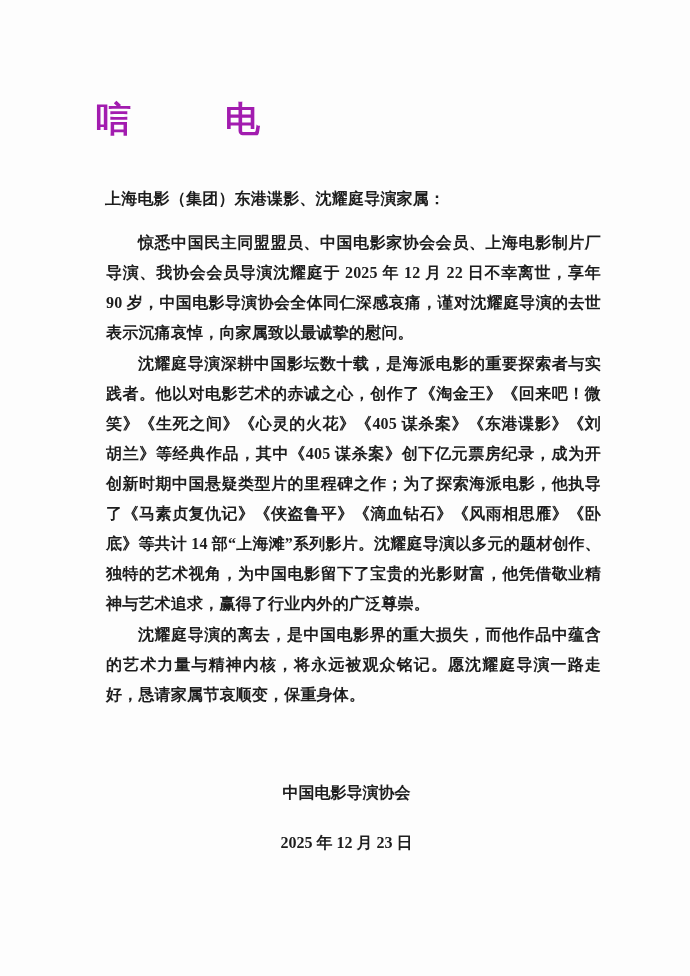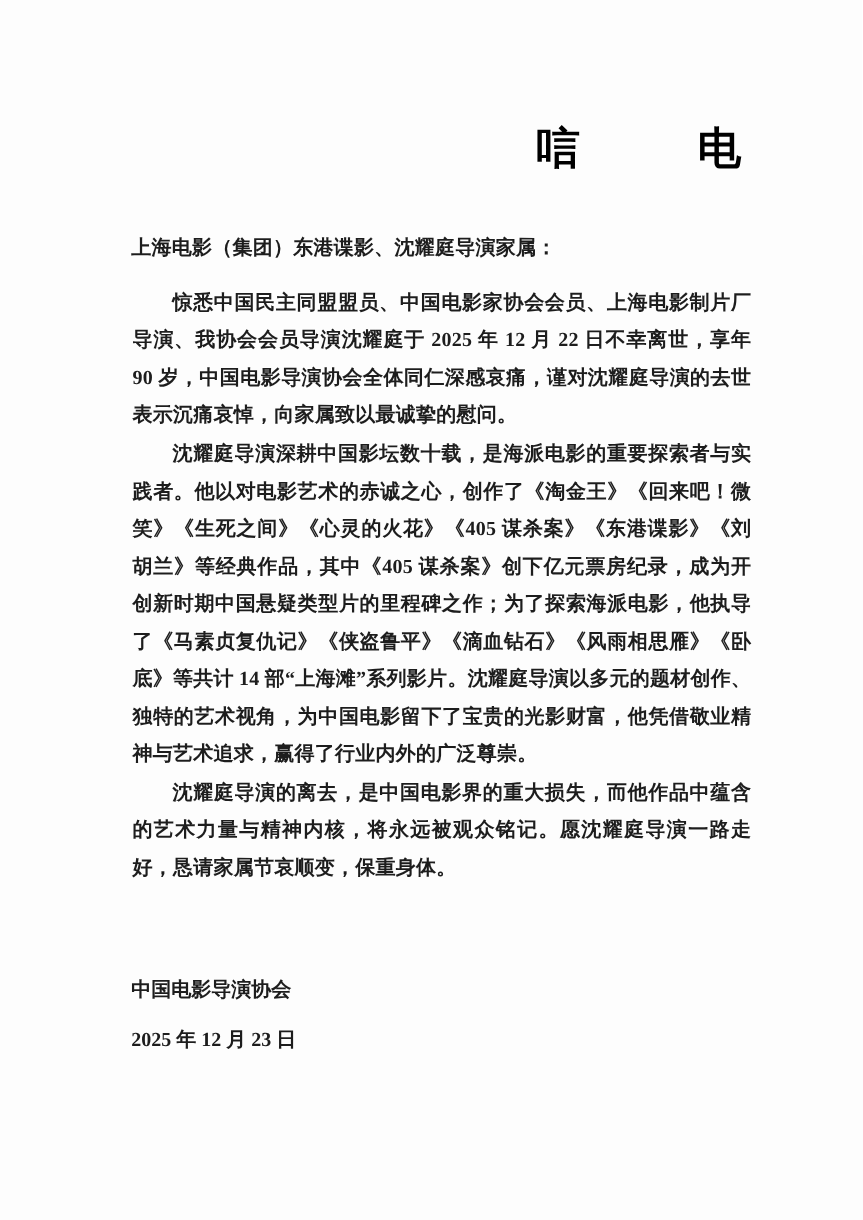--- a/index.html
+++ b/index.html
@@ -18,50 +18,50 @@
     font-family: "Liberation Serif", "DejaVu Serif", serif;
     font-weight: bold;
     font-size: 16px;
     line-height: 30px;
     overflow: hidden;
   }
   .title {
     position: relative;
     left: -9px;
     margin: 0 0 42px 0;
-    text-align: right;
+    text-align: left;
     font-family: "DejaVu Sans", "Liberation Sans", sans-serif;
     font-weight: bold;
     font-size: 35px;
     line-height: 46px;
-    color: #000000;
+    color: #a21caf;
     white-space: nowrap;
   }
   .title-text {
     letter-spacing: 94px;
     margin-right: -94px;
   }
   .salutation {
     margin: 0 0 14px 0;
     letter-spacing: 0.2px;
     white-space: nowrap;
   }
   .letter-body p {
     margin: 1px;
     text-indent: 2em;
     text-align: justify;
     letter-spacing: 0.2px;
   }
   .sign-block {
     margin-top: 68px;
     padding-right: 14px;
-    text-align: left;
+    text-align: center;
   }
   .sign-block .date-line {
-    margin-top: 10px;
+    margin-top: 20px;
   }
 </style>
 </head>
 <body>
 
 <div class="page">
 
   <h1 class="title"><span class="title-text">唁电</span></h1>
 
   <div class="salutation">上海电影（集团）东港谍影、沈耀庭导演家属：</div>

